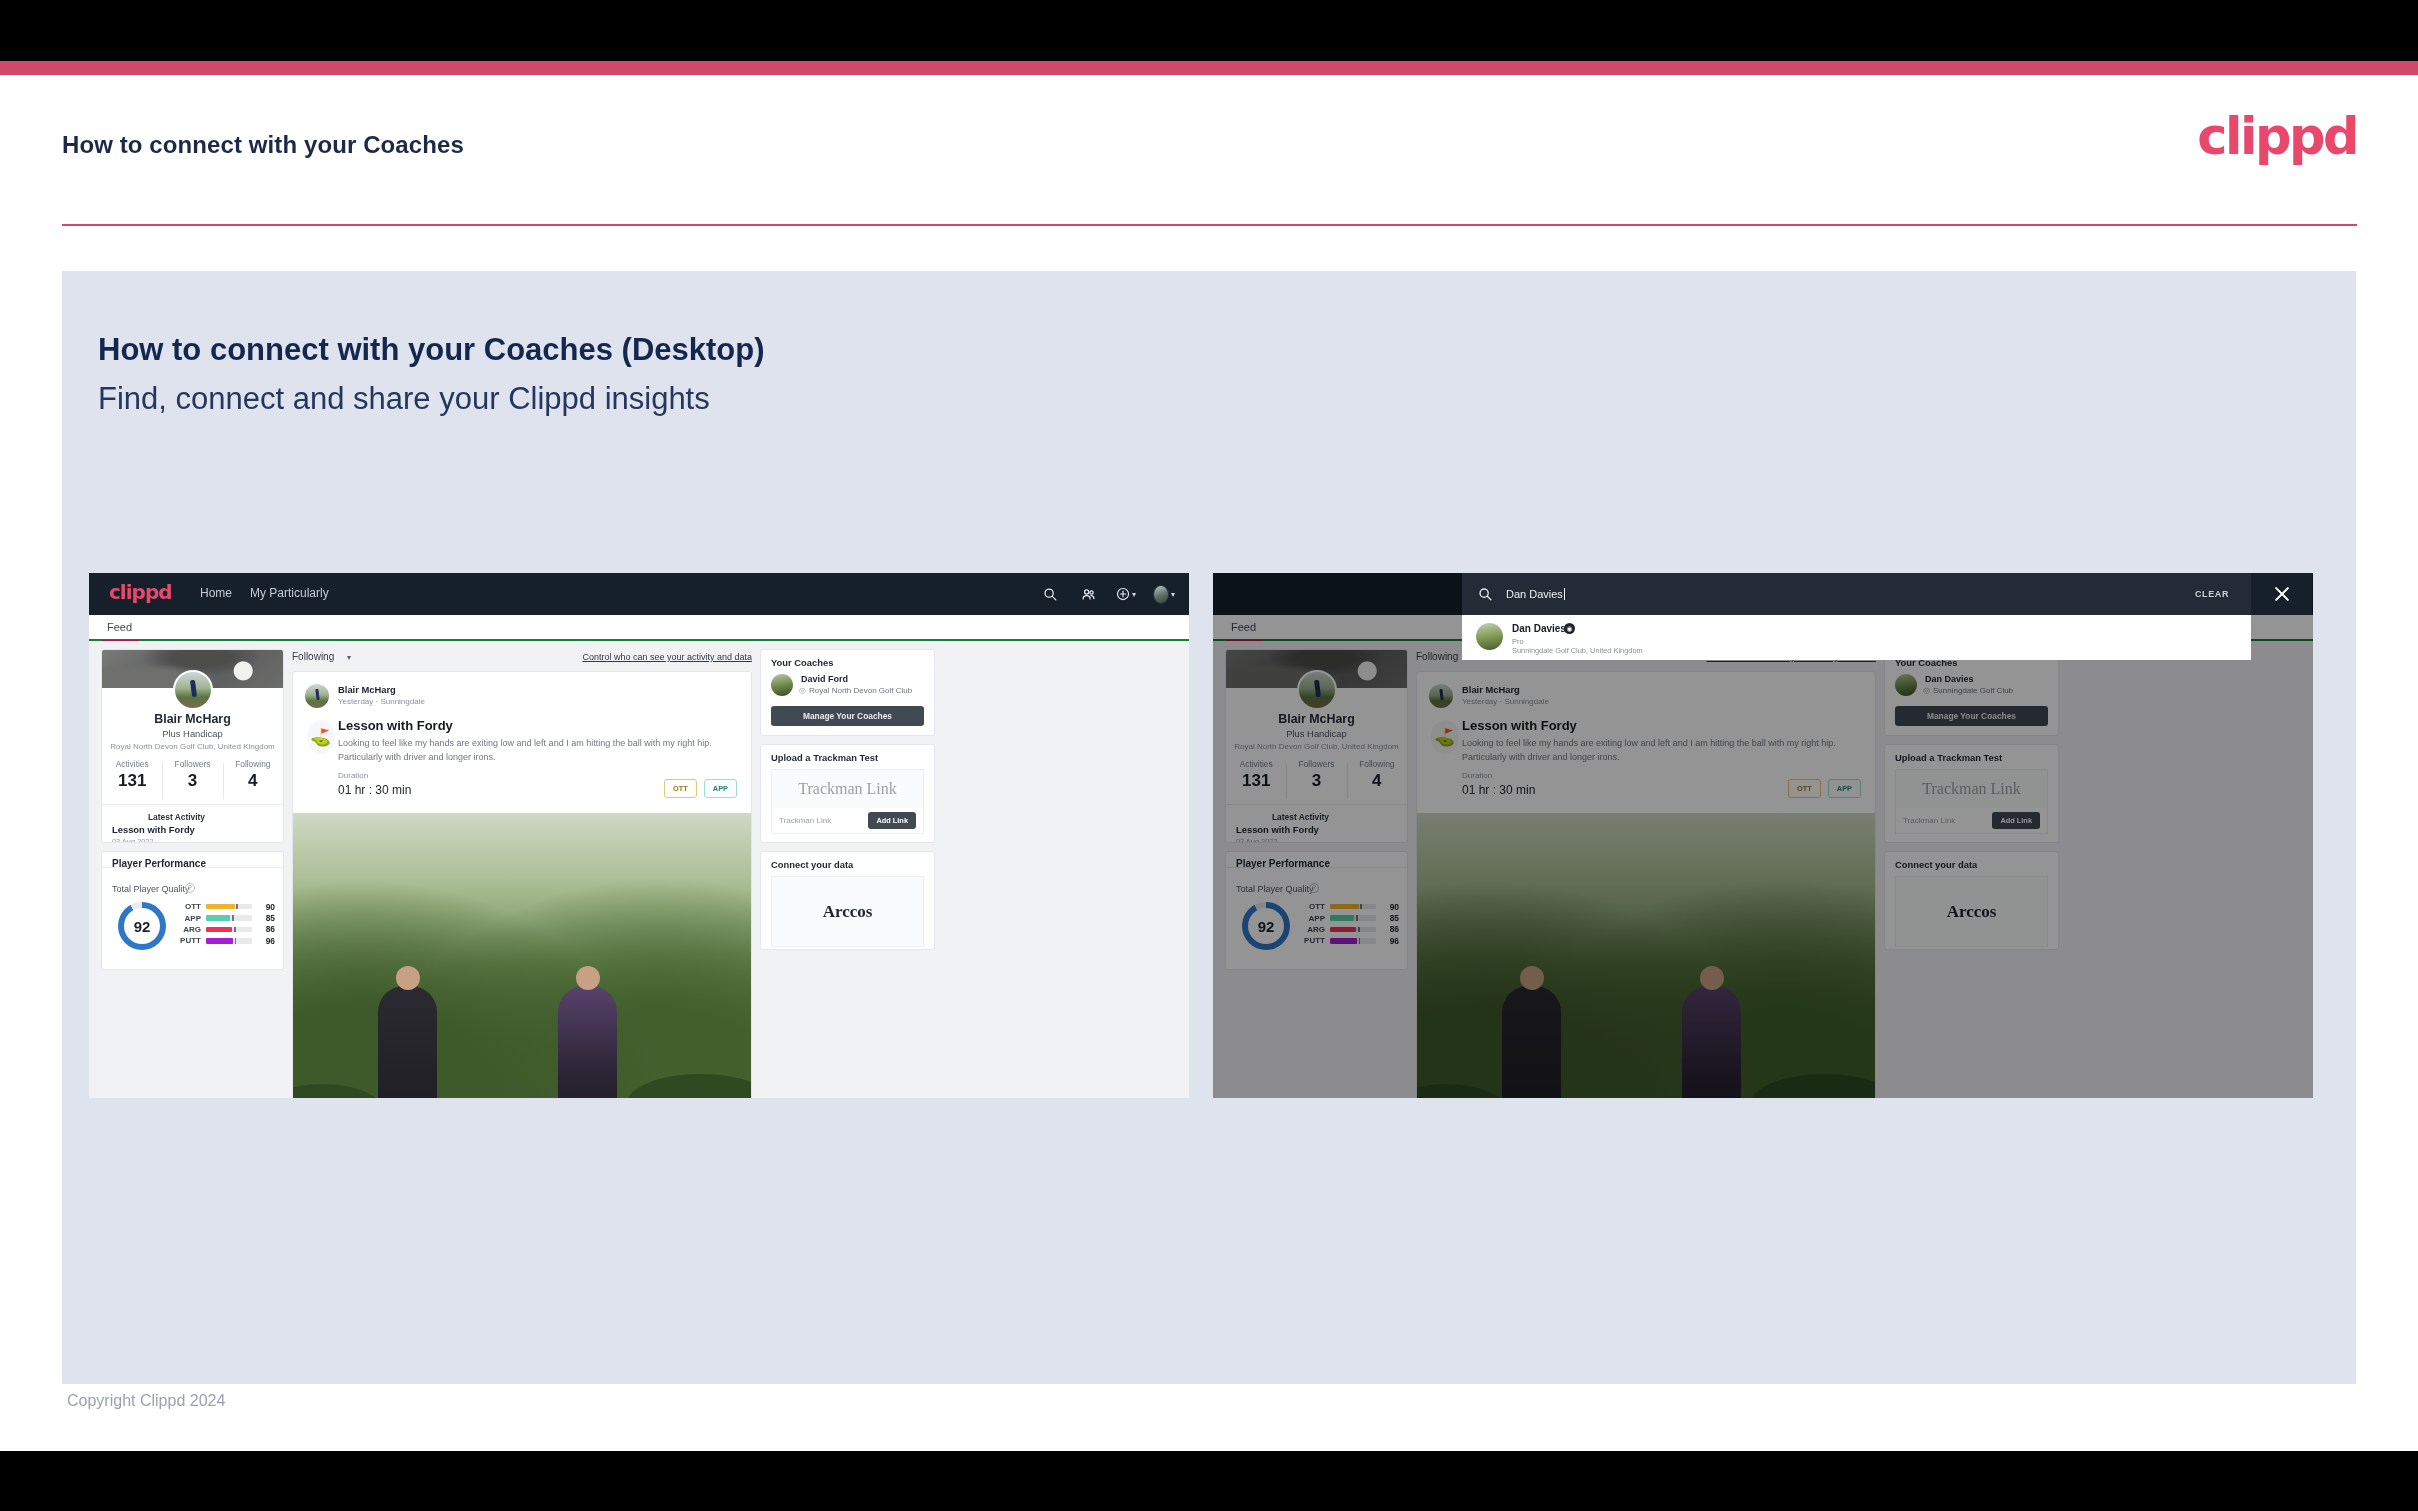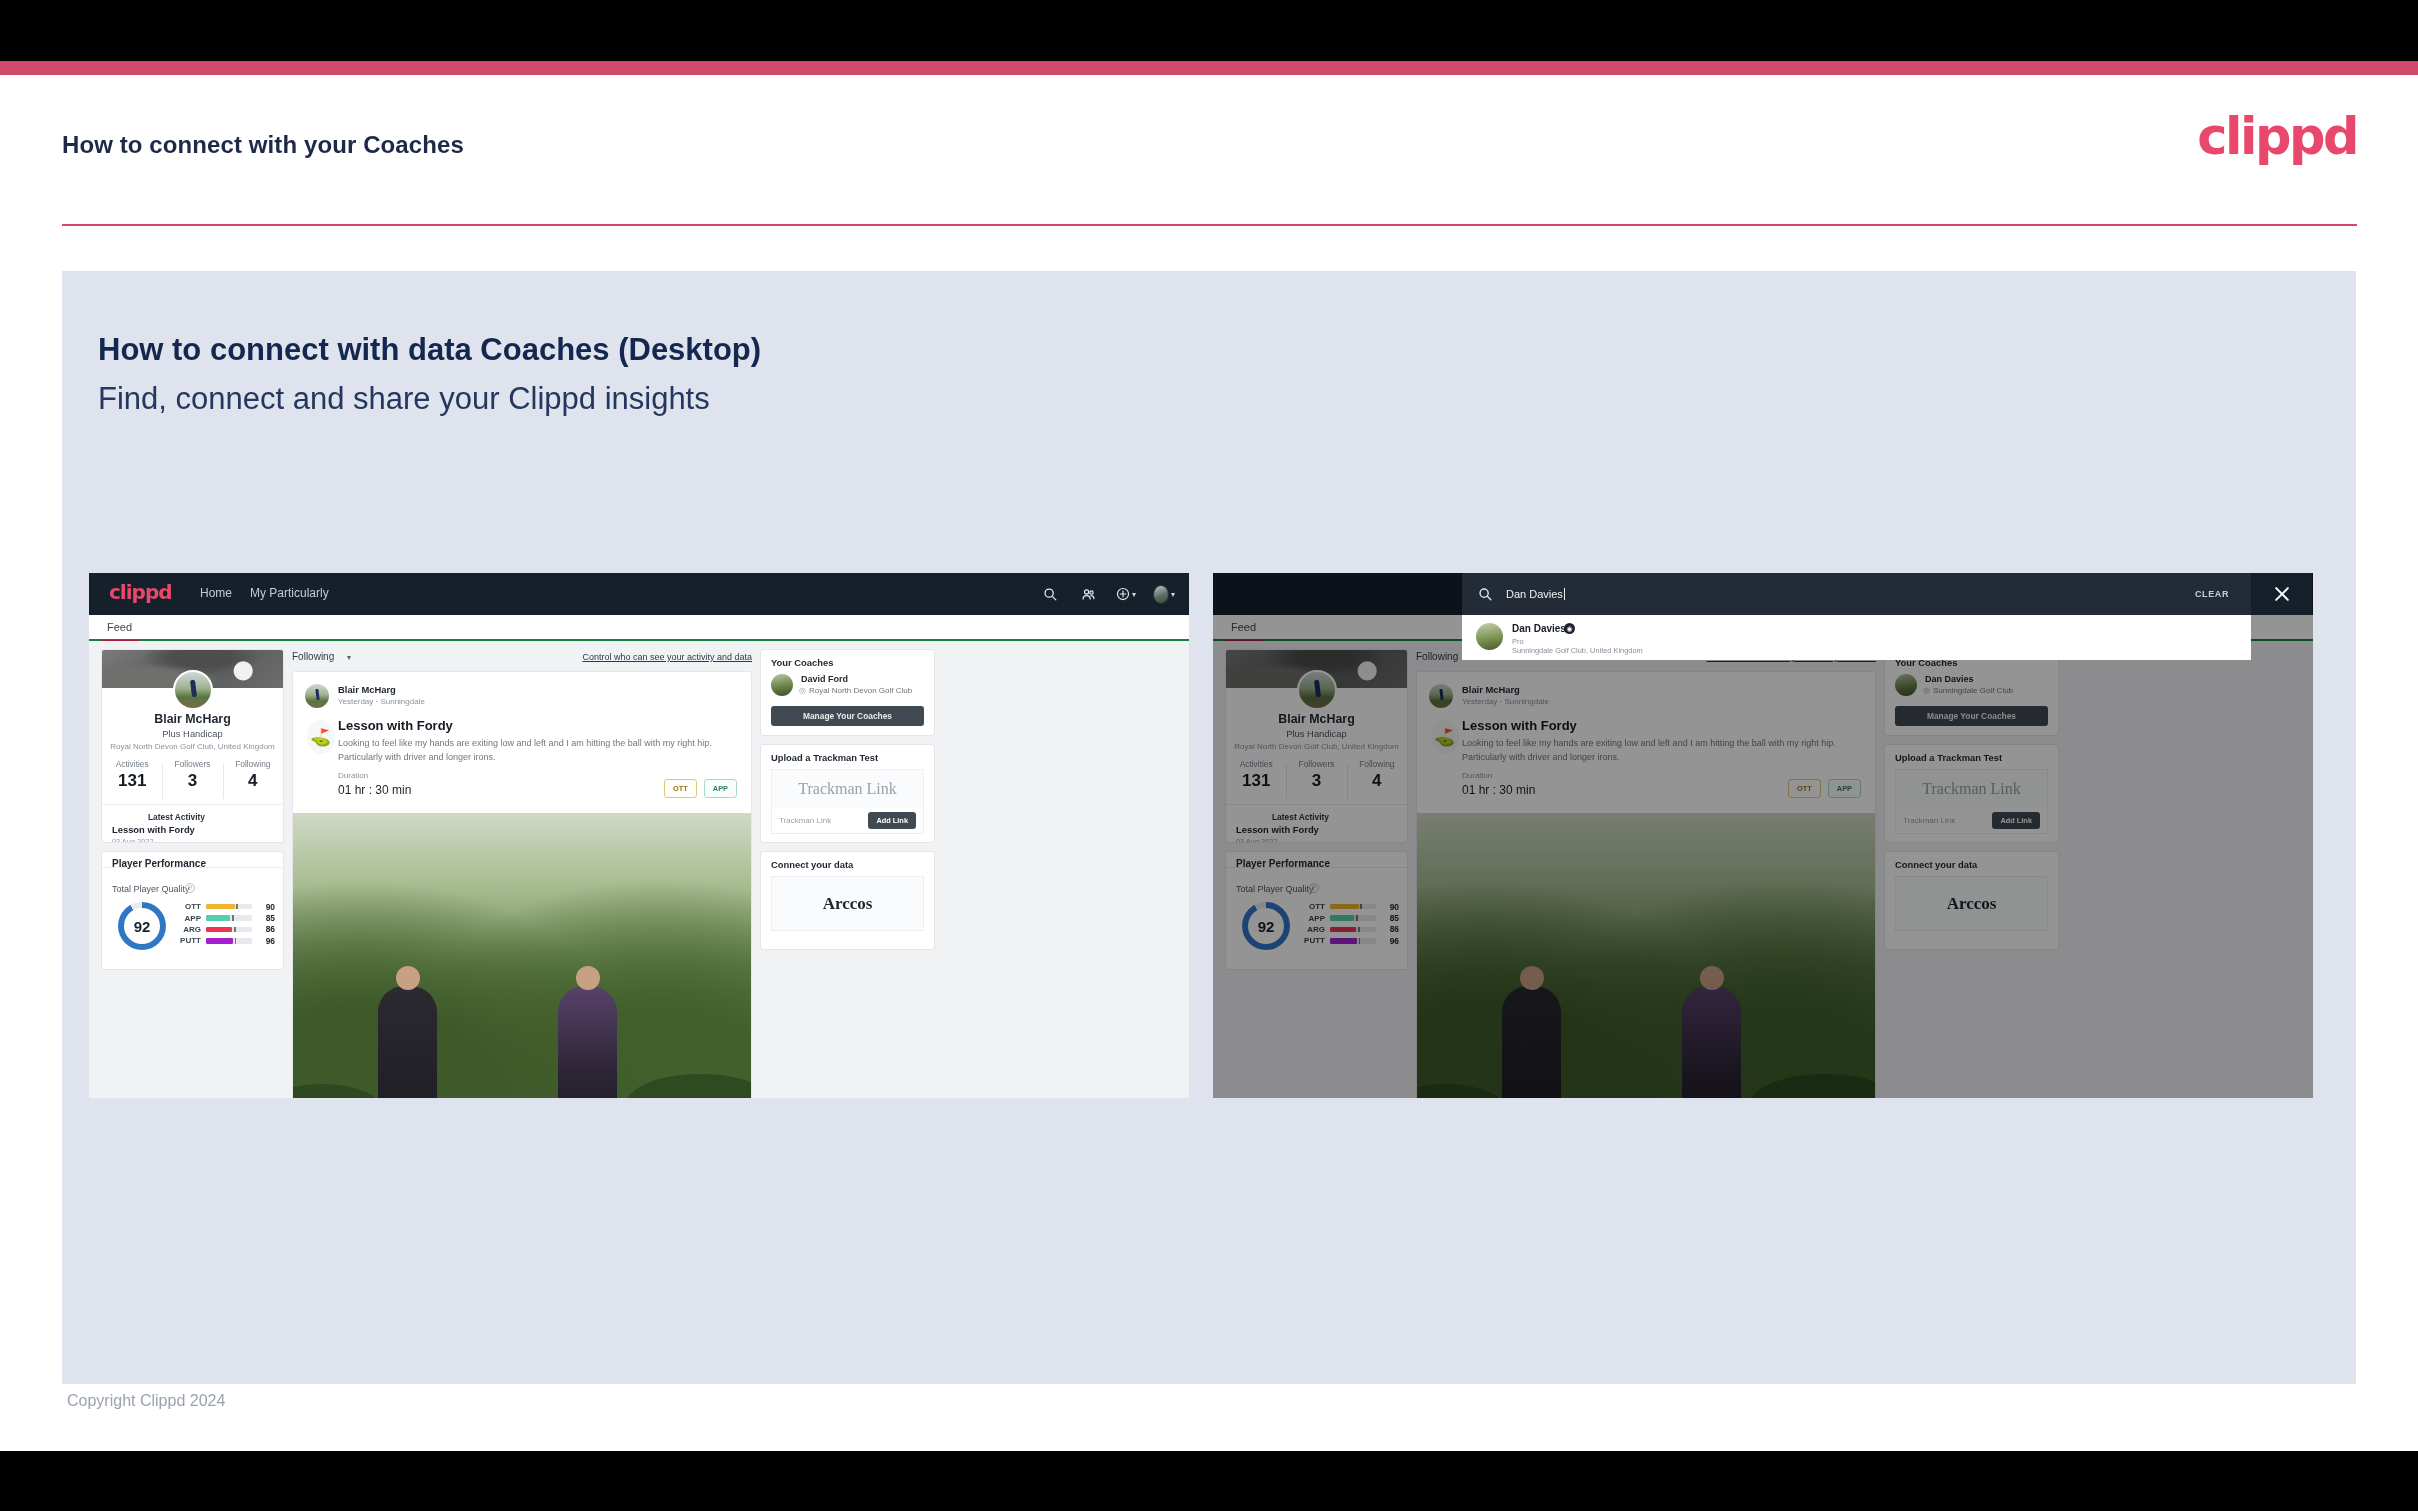--- a/index.html
+++ b/index.html
@@ -301,21 +301,21 @@
     display:flex; align-items:center; padding:0 7px;
   }
   .tm-input { flex:1; font-size:8px; color:#9aa1a9; }
   .add-link-btn {
     background:#414953; color:#ffffff; font-size:7.4px; font-weight:700;
     padding:4px 8px; border-radius:3px;
   }
 
   .connect-card { left:671px; top:210px; width:175px; height:99px; }
   .arccos-box {
-    position:absolute; left:10px; right:10px; top:24px; height:55px;
+    position:absolute; left:10px; right:10px; top:24px; height:71px;
     border:1px solid #eceef1; background:#fafbfc;
     display:flex; align-items:center; justify-content:center;
     font-family:"Liberation Serif", serif; font-size:17px; font-weight:700; color:#1d242e;
   }
 
   
   .dimmer {
     position:absolute; left:0; top:0; width:100%; height:100%;
     background:rgba(0,0,0,.42); z-index:20;
   }
@@ -373,21 +373,21 @@
 <div class="band-bottom"></div>
 
 <div class="slide-header">
   <div class="slide-header-title">How to connect with your Coaches</div>
   <div class="brand-logo">clippd</div>
   <div class="header-rule"></div>
 </div>
 
 <div class="panel">
 
-  <div class="panel-title">How to connect with data Coaches (Desktop)</div>
+  <div class="panel-title">How to connect with your Coaches (Desktop)</div>
   <div class="panel-sub">Find, connect and share your Clippd insights</div>
 
   <div class="shot shot-1">
 
     <div class="appbar">
       <div class="appbar-logo">clippd</div>
       <div class="appbar-link home">Home</div>
       <div class="appbar-link perf">My Particularly</div>
       <div class="appbar-icons">
         <div class="icon-btn">

